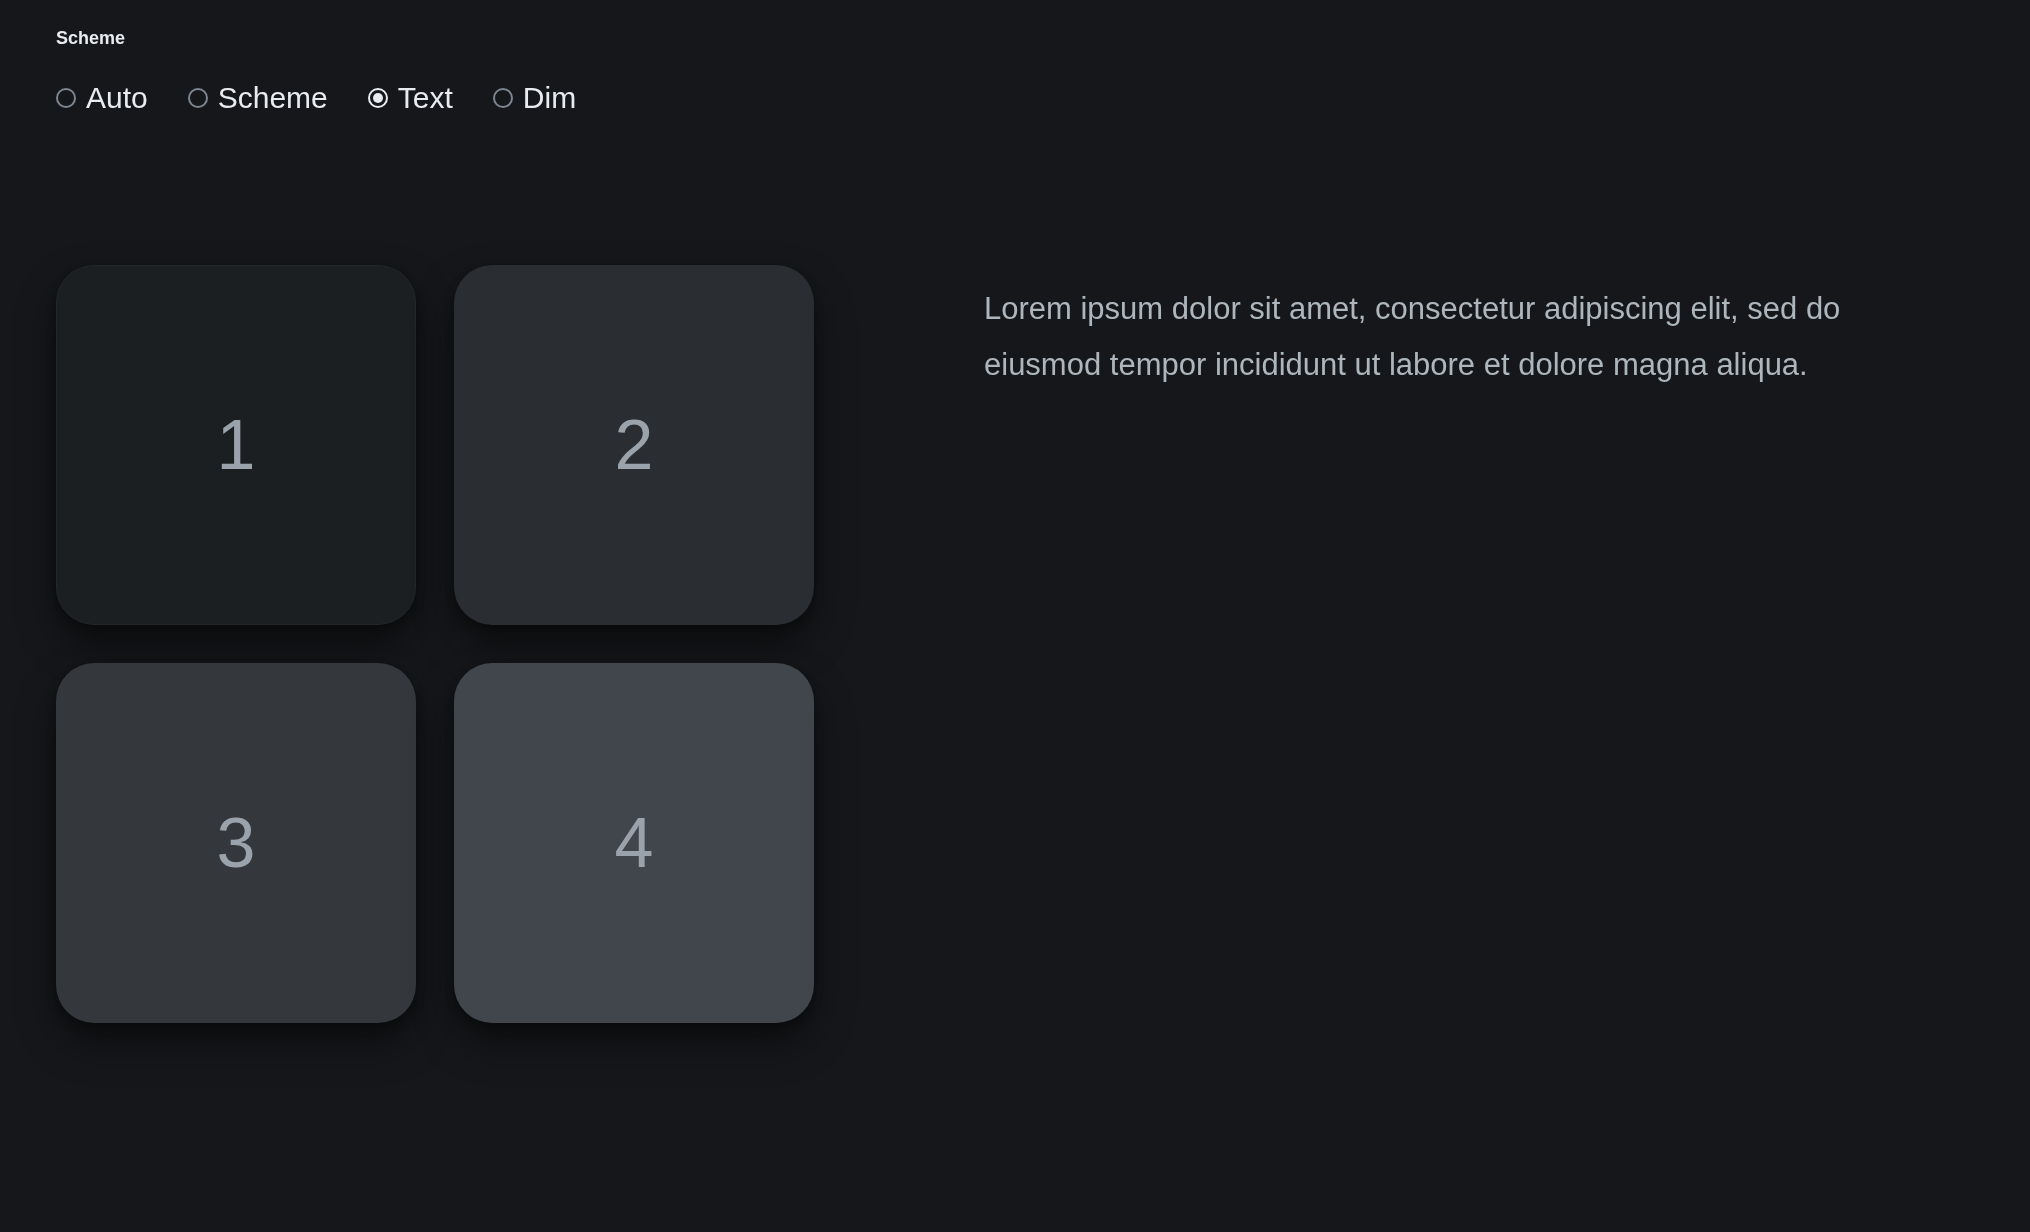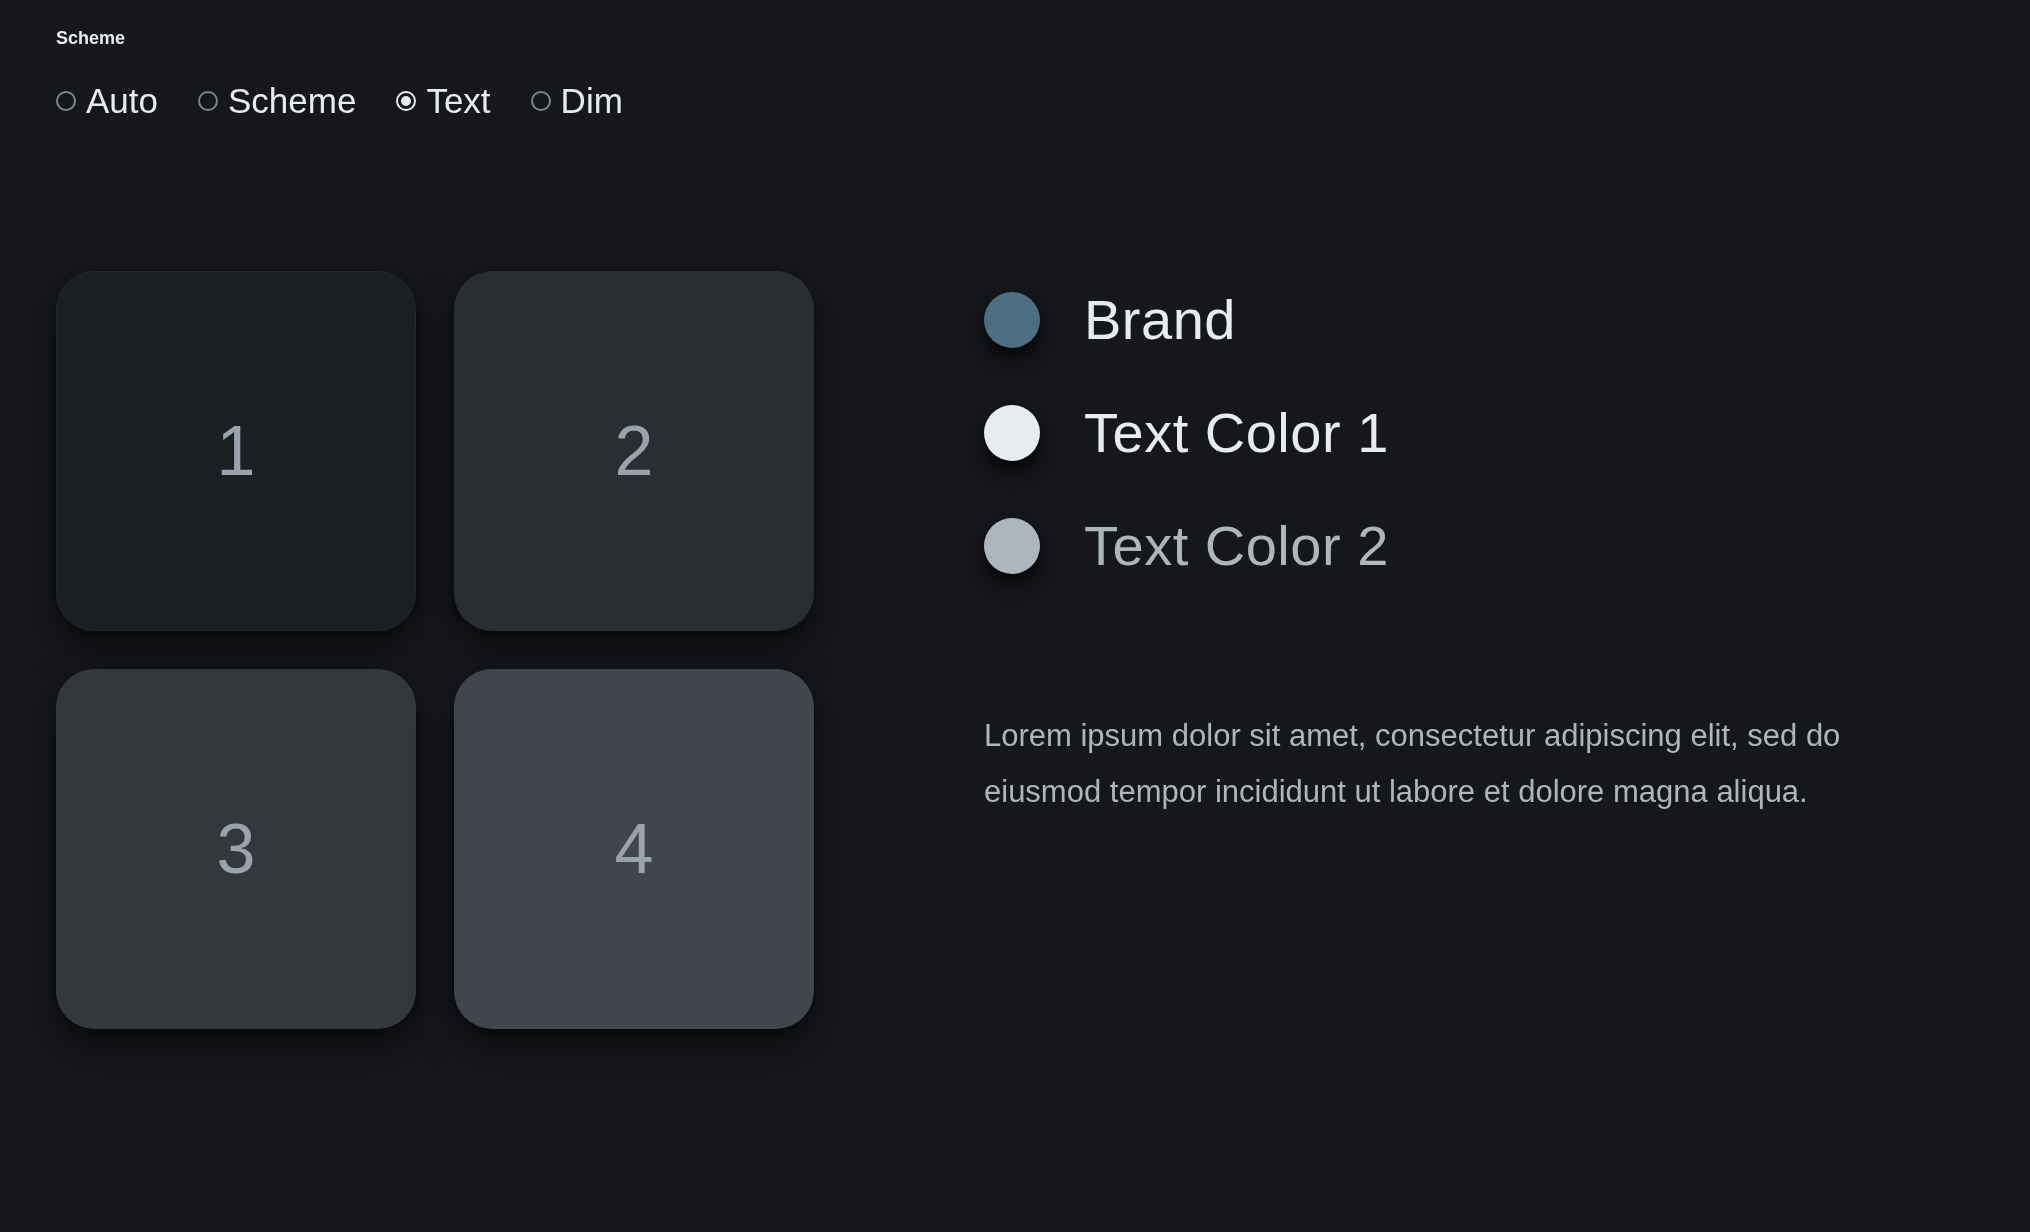--- a/index.html
+++ b/index.html
@@ -67,21 +67,21 @@
       border-radius: 50%;
       background: #e8ecf0;
       display: none;
     }
     
     .radio-circle.selected .radio-dot {
       display: block;
     }
     
     .radio-label {
-      font-size: 35px;
+      font-size: 30px;
       font-weight: 500;
       color: #e8ecf0;
     }
     
     
     .main {
       display: flex;
       gap: 170px;
     }
     
@@ -197,38 +197,20 @@
       <div class="tile tile-3">
         <span>3</span>
       </div>
       <div class="tile tile-4">
         <span>4</span>
       </div>
     </div>
 
     <div class="right-col">
 
-      <div class="swatch-list">
-
-        <div class="swatch-row">
-          <div class="swatch" style="background: rgb(77, 109, 128);"></div>
-          <div class="swatch-label" style="color: rgb(232, 236, 240);">Brand</div>
-        </div>
-
-        <div class="swatch-row">
-          <div class="swatch" style="background: rgb(232, 236, 240);"></div>
-          <div class="swatch-label" style="color: rgb(232, 236, 240);">Text Color 1</div>
-        </div>
-
-        <div class="swatch-row">
-          <div class="swatch" style="background: rgb(174, 182, 189);"></div>
-          <div class="swatch-label" style="color: rgb(174, 182, 189);">Text Color 2</div>
-        </div>
-
-      </div>
 
       <div class="paragraphs">
         <p>Lorem ipsum dolor sit amet, consectetur adipiscing elit, sed do eiusmod tempor incididunt ut labore et dolore magna aliqua.</p>
       </div>
 
     </div>
 
   </div>
 
 </div>

